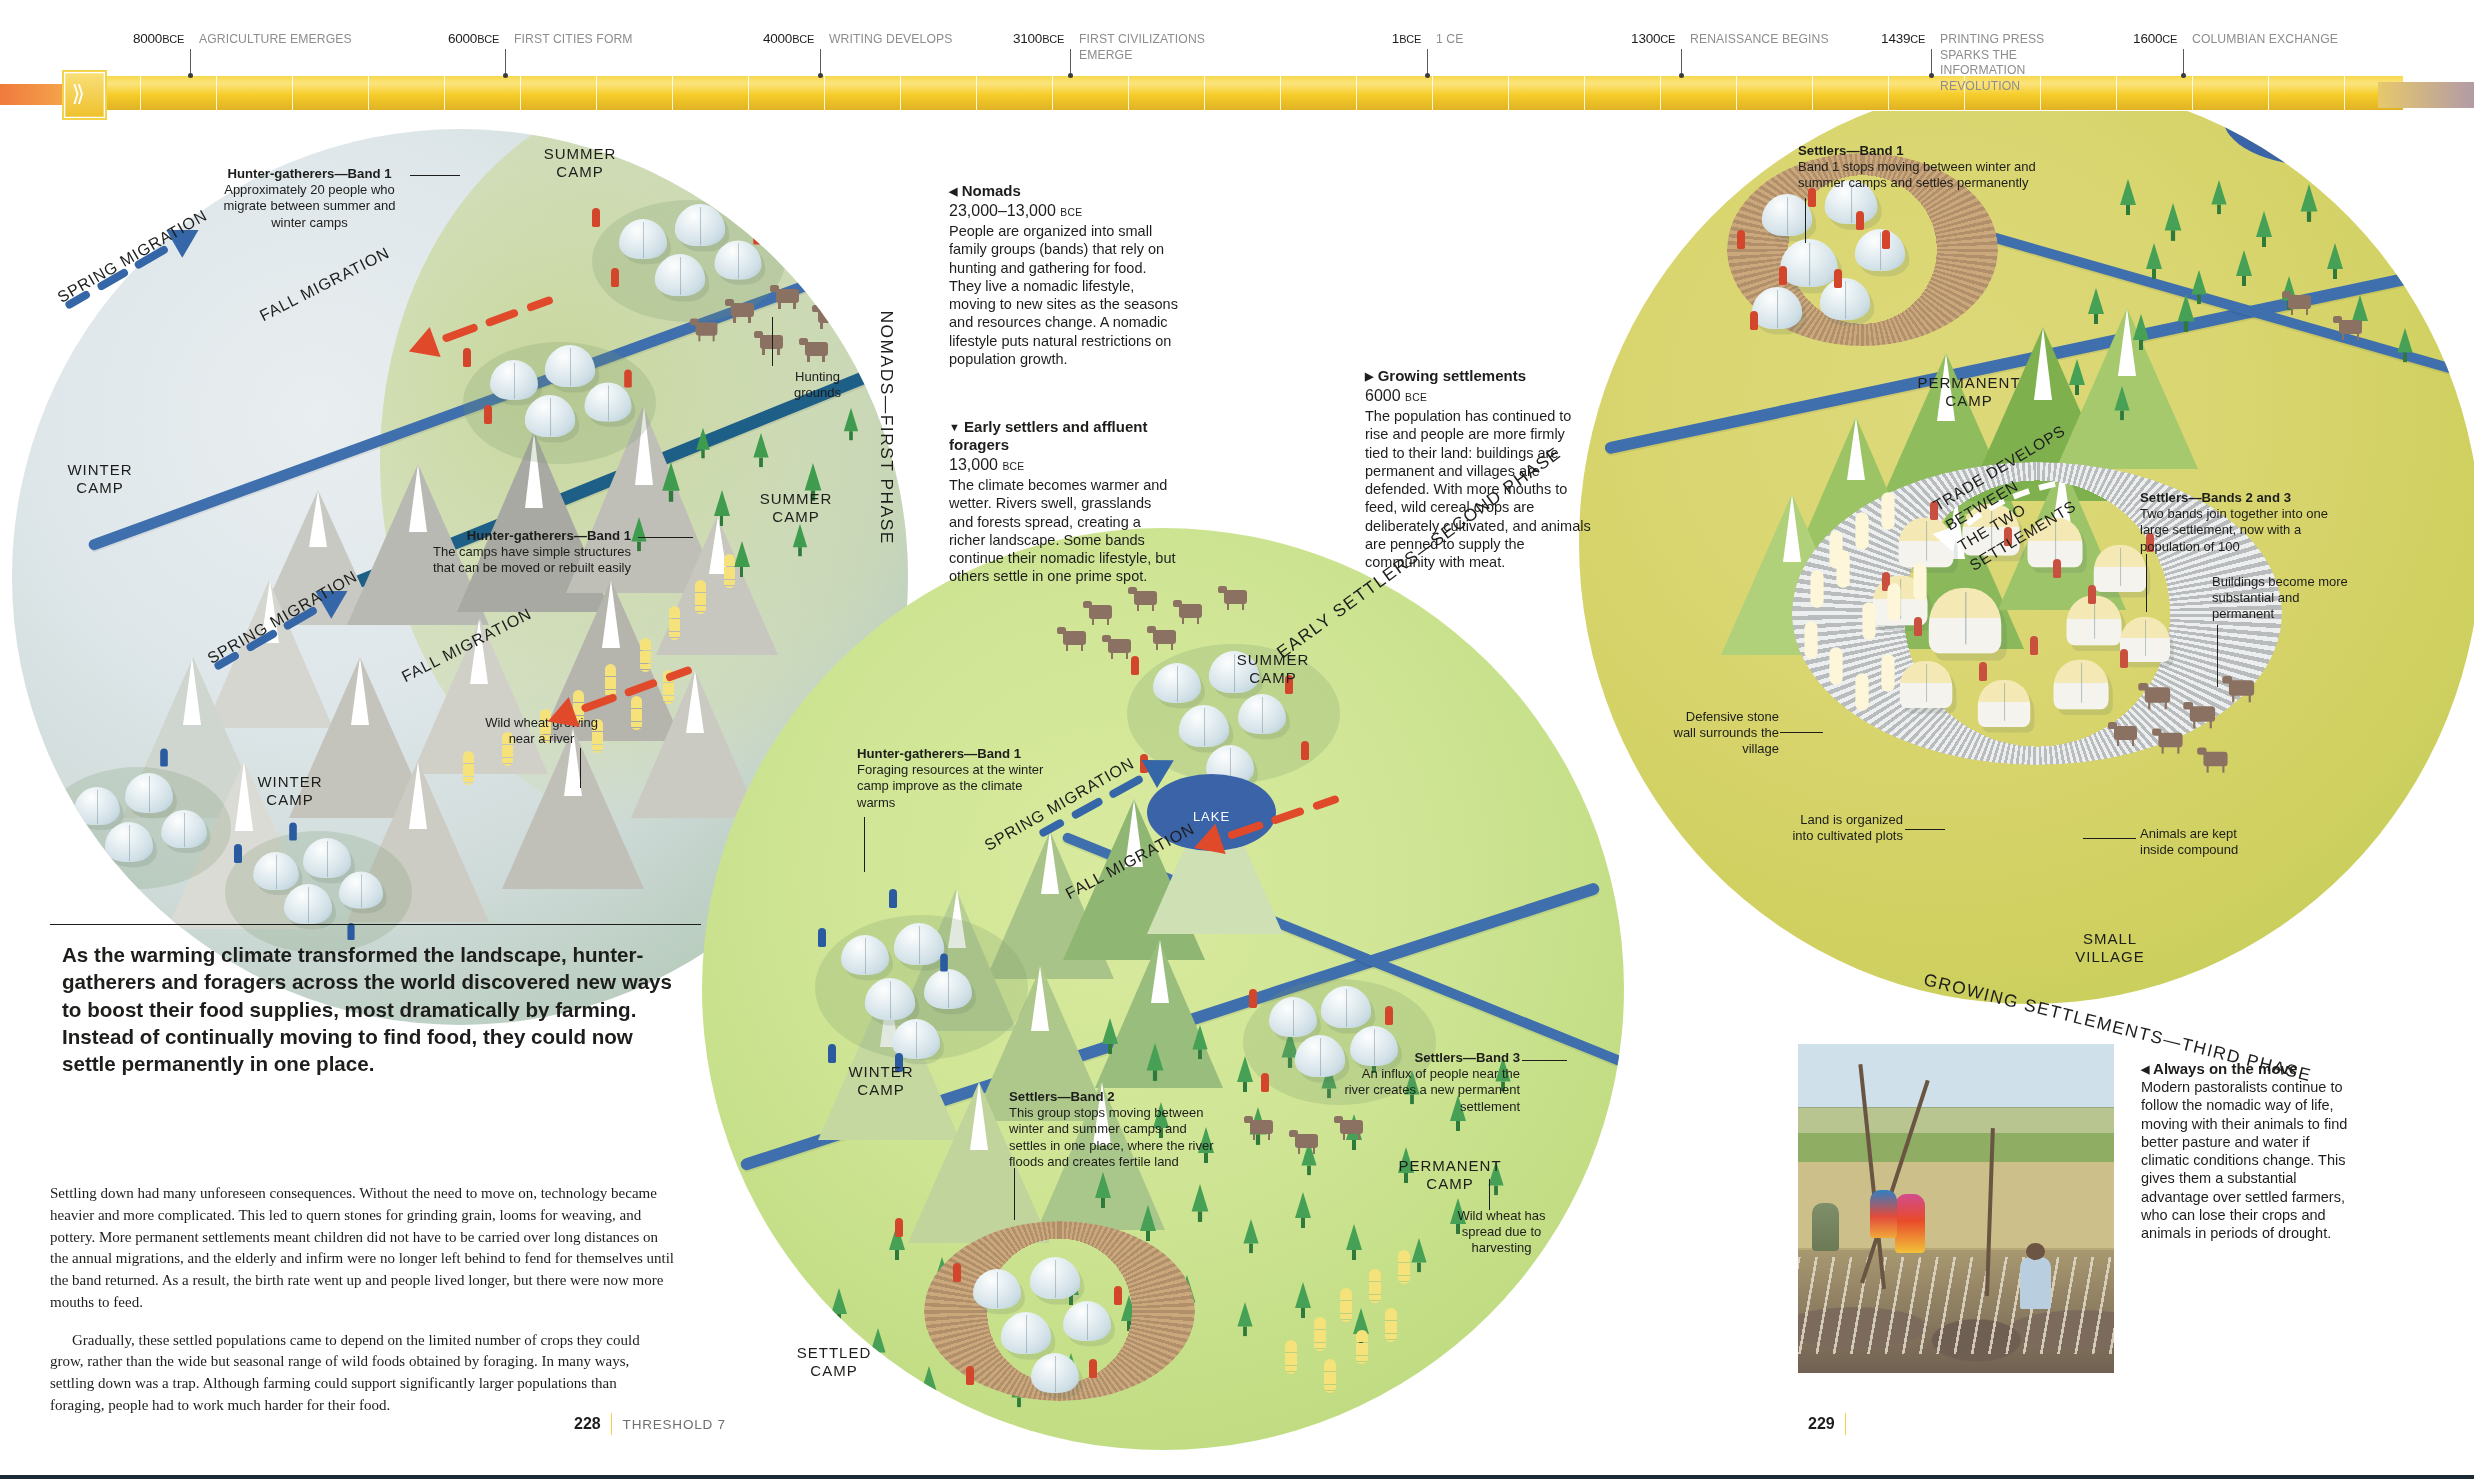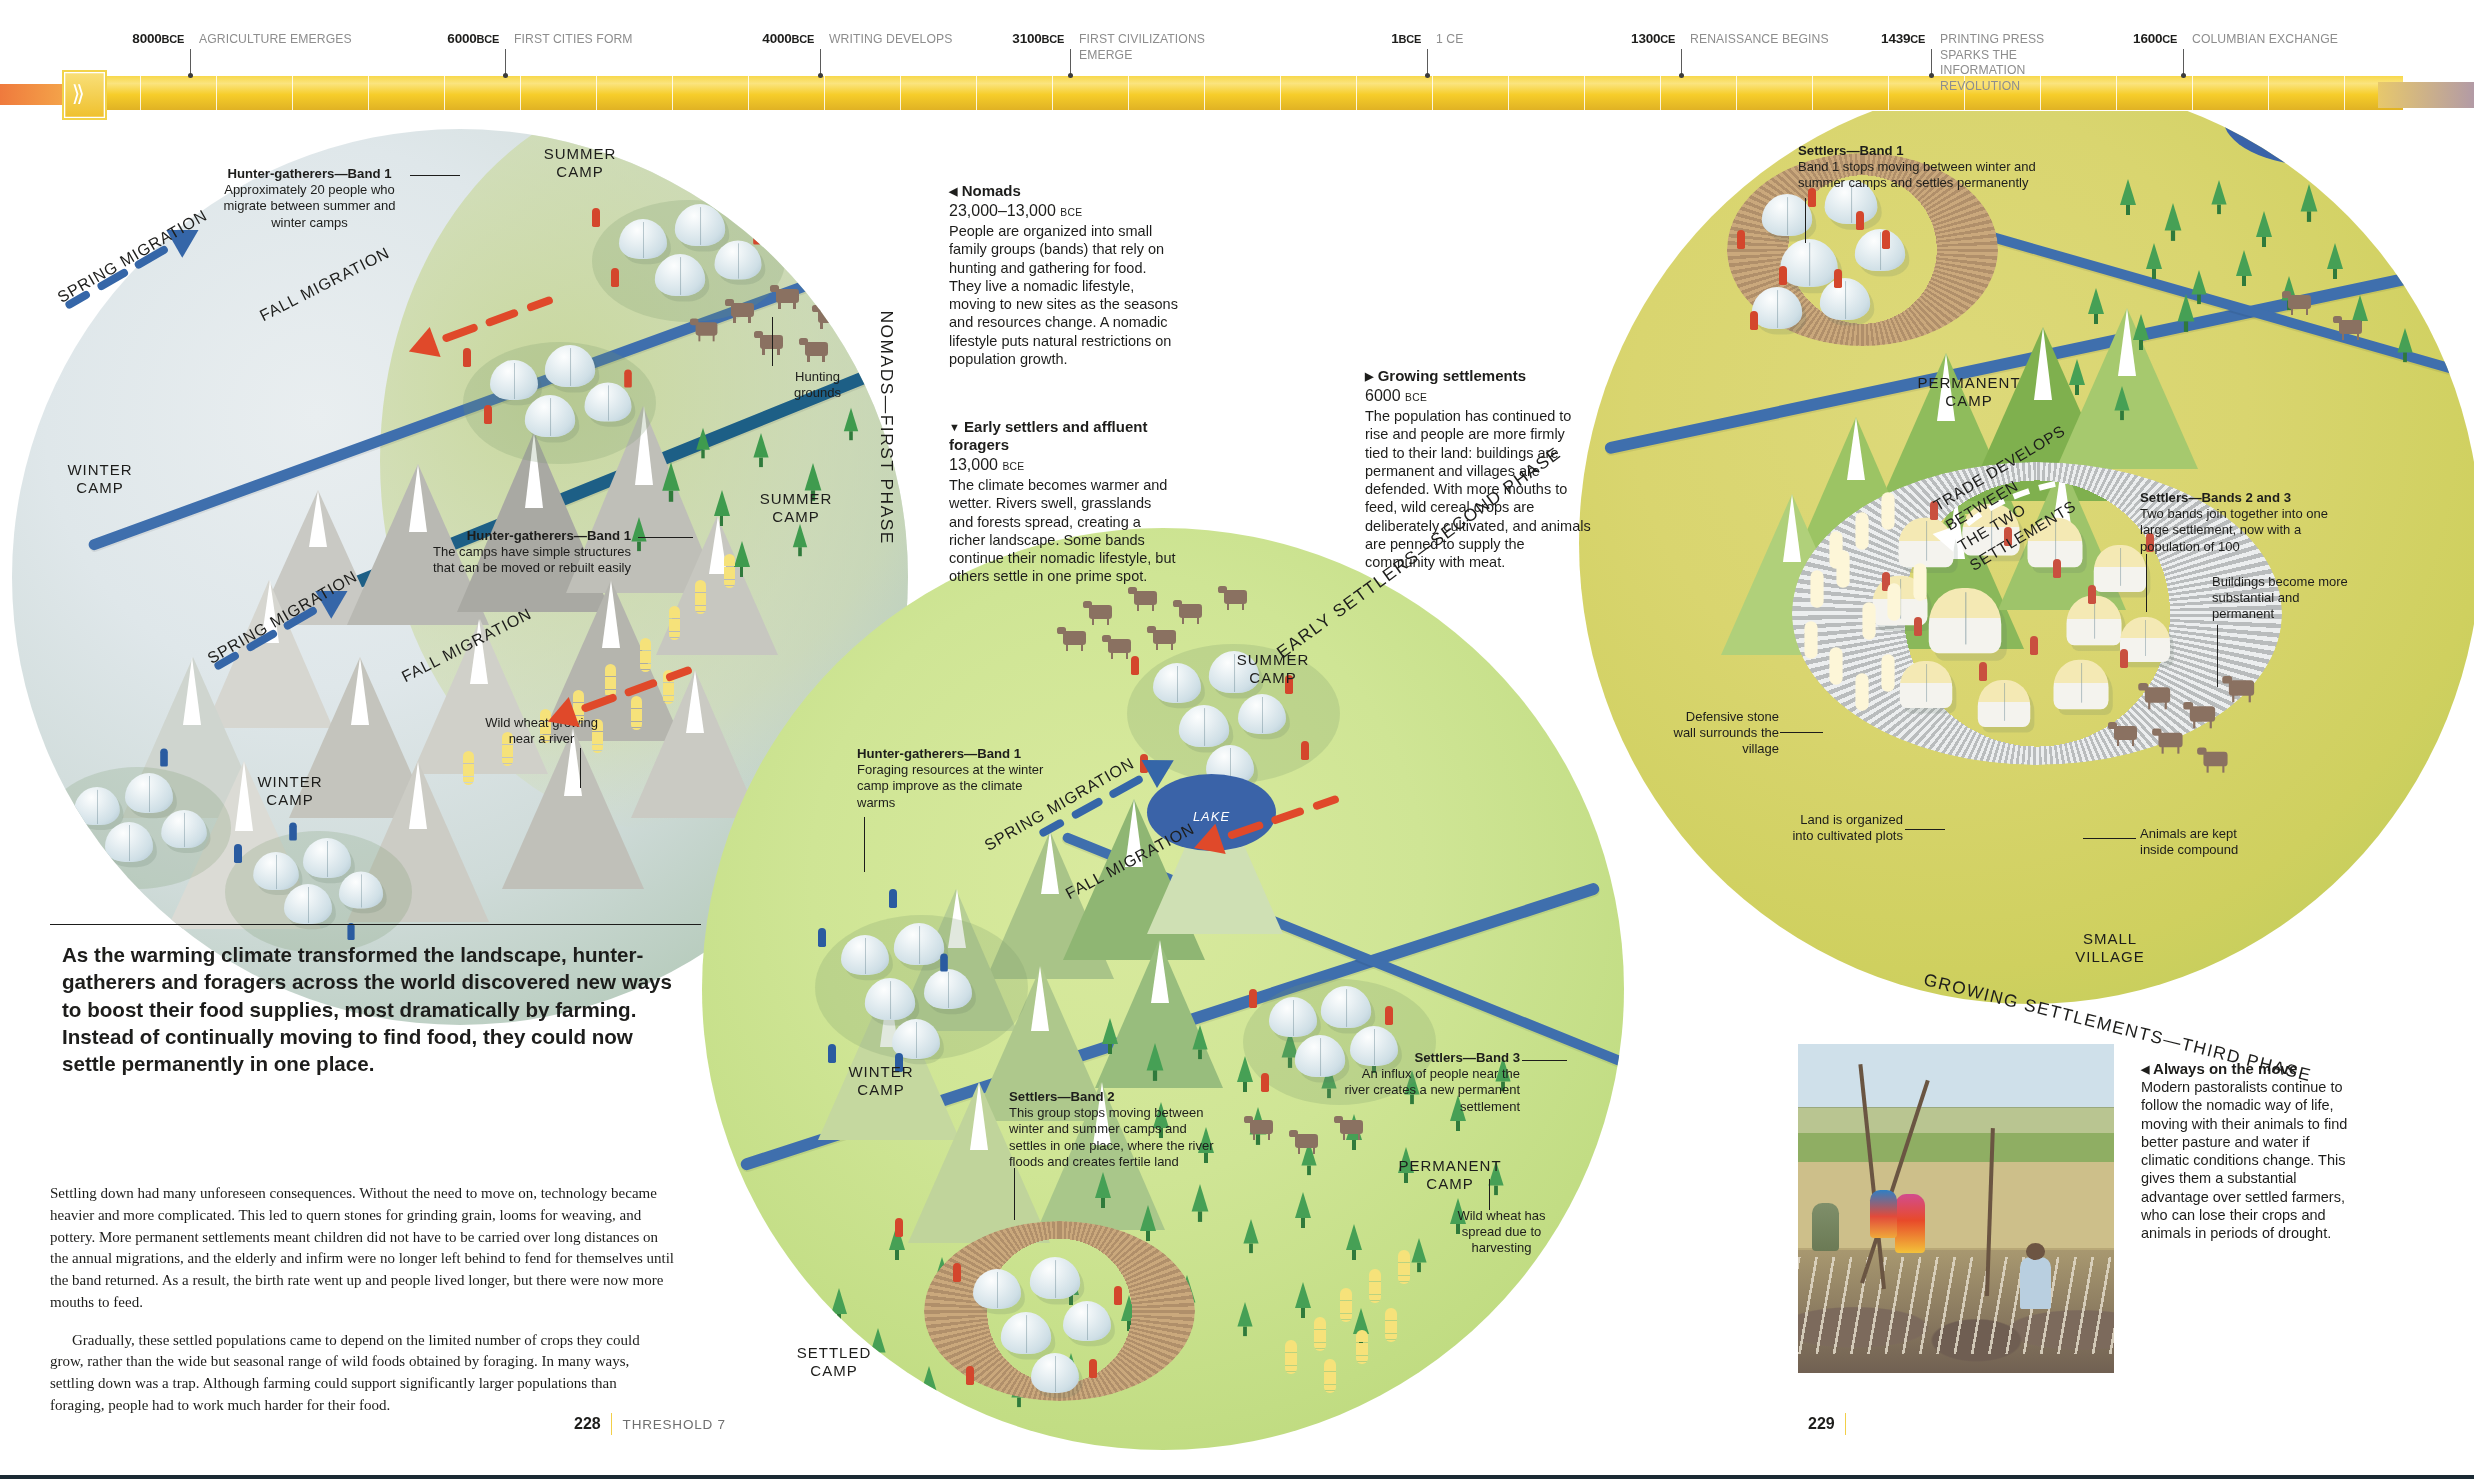--- a/index.html
+++ b/index.html
@@ -19,21 +19,21 @@
   .tl-chev{position:absolute;left:62px;top:70px;width:41px;height:46px;
       background:linear-gradient(to bottom,#f9e07a,#efc02c);
       border:2.6px solid #f2d34a;box-shadow:0 0 0 1.3px #fff inset;}
   .tl-chev span{position:absolute;left:7.7px;top:9px;color:#fff;font-size:22px;letter-spacing:-3.9px;}
   .tl-right-tail{position:absolute;right:0;top:82px;width:97px;height:26px;
       background:linear-gradient(to right,#e7c86c,#b29aa6);}
   .tl-tick{position:absolute;top:0;}
   .tl-tick .stem{position:absolute;left:0;top:49px;width:1.3px;height:27px;background:#5b5b5b;}
   .tl-tick .dot{position:absolute;left:-1.9px;top:73px;width:5.2px;height:5.2px;border-radius:50%;background:#3c3c3c;}
   .tl-tick .yr{position:absolute;left:-5.8px;top:31px;transform:translateX(-100%);
-      font-weight:bold;font-size:13.5px;white-space:nowrap;letter-spacing:-0.2px;}
+      font-weight:normal;font-size:13.5px;white-space:nowrap;letter-spacing:-0.2px;}
   .tl-tick .yr em{font-style:normal;font-size:11px;}
   .tl-tick .ev{position:absolute;left:9px;top:32px;width:155px;font-size:12.2px;color:#8d8d8d;
       line-height:1.28;letter-spacing:0.1px;}
 
   
   .scene{position:absolute;border-radius:50%;overflow:hidden;}
 
   
   #scene-nomads{left:11.6px;top:129px;width:896px;height:896px;
      background:radial-gradient(circle at 34% 32%,#e9eef0 0%,#dfe7ea 32%,#cfdbd9 58%,#b9cdbf 78%,#b6c98f 100%);}
@@ -46,21 +46,21 @@
   #scene-village{left:1579px;top:82px;width:902px;height:922px;
      background:radial-gradient(circle at 40% 35%,#ddd97a 0%,#d9d56f 38%,#cfd05f 70%,#b7cb58 100%);}
 
   .terrain{position:absolute;left:0;top:0;width:100%;height:100%;}
 
   
   .river{position:absolute;background:#3f6fad;border-radius:39px;transform-origin:left center;box-shadow:0 1.9px 0 rgba(0,0,0,.07);}
   .river.dark{background:#1d5f86;}
   .lake{position:absolute;border-radius:50%;background:#3a63a8;}
   .lake span{position:absolute;left:0;right:0;top:46%;text-align:center;color:#fff;
-      font-size:13px;letter-spacing:1px;font-style:italic;}
+      font-size:13px;letter-spacing:1px;}
   .mount{position:absolute;width:0;height:0;border-left:39px solid transparent;border-right:39px solid transparent;}
   .tree{position:absolute;}
   .tree i{display:block;width:0;height:0;border-left:8.4px solid transparent;border-right:8.4px solid transparent;
           border-bottom:26px solid #3f9b4e;}
   .tree b{display:block;width:3.2px;height:10.3px;background:#2f7a3b;margin:0 auto;}
   .hut{position:absolute;width:48px;height:40px;border-radius:50% 50% 42% 42%/62% 62% 38% 38%;
        background:radial-gradient(circle at 38% 28%,#fdfefe,#cfdfe6 70%,#aec4cf);
        box-shadow:3.9px 5.2px 0 rgba(90,110,95,.16);}
   .hut:after{content:"";position:absolute;left:50%;top:2.6px;width:0.6px;height:36px;background:rgba(110,140,150,.45);}
   .hut.round{width:50px;height:45px;border-radius:46% 46% 14% 14%/56% 56% 18% 18%;

